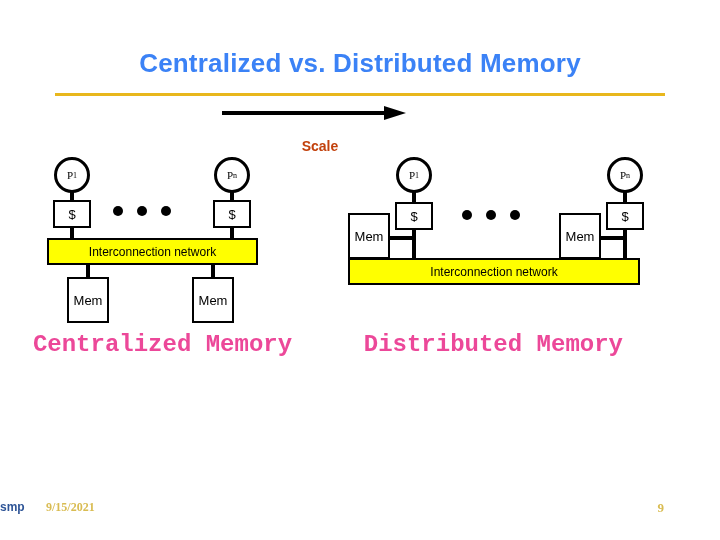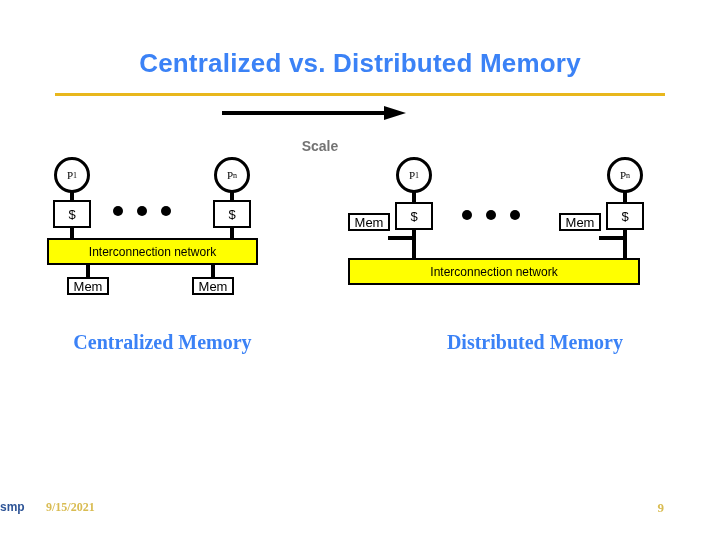--- a/index.html
+++ b/index.html
@@ -65,21 +65,21 @@
     border-left: 22px solid #000000;
   }
   #scale-label {
     position: absolute;
     left: 290px;
     top: 138px;
     width: 60px;
     text-align: center;
     font-size: 14px;
     font-weight: bold;
-    color: #737373;
+    color: #c2410c;
   }
 
   
   .proc-circle {
     position: absolute;
     width: 36px;
     height: 36px;
     border: 3px solid #000000;
     border-radius: 50%;
     background: #ffffff;
@@ -105,21 +105,21 @@
     font-size: 13px;
     color: #000000;
     font-family: "Liberation Sans", sans-serif;
   }
   .cache-box {
     width: 38px;
     height: 28px;
   }
   .mem-box {
     width: 42px;
-    height: 18px;
+    height: 46px;
   }
   .vline {
     position: absolute;
     width: 4px;
     background: #000000;
   }
   .hline {
     position: absolute;
     height: 4px;
     background: #000000;
@@ -145,24 +145,24 @@
   .dot {
     width: 10px;
     height: 10px;
     border-radius: 50%;
     background: #000000;
   }
 
   
   .caption {
     position: absolute;
-    font-size: 20px;
-    font-weight: bold;
-    color: #3b82f6;
-    font-family: Liberation Serif, serif;
+    font-size: 24px;
+    font-weight: bold;
+    color: #ec4899;
+    font-family: Liberation Mono, monospace;
     white-space: nowrap;
   }
   #caption-centralized { left: 30px; top: 331px; width: 265px; text-align: center; }
   #caption-distributed { left: 358px; top: 331px; width: 265px; text-align: right; }
 
   
   #footer-date {
     position: absolute;
     left: 46px;
     top: 500px;

